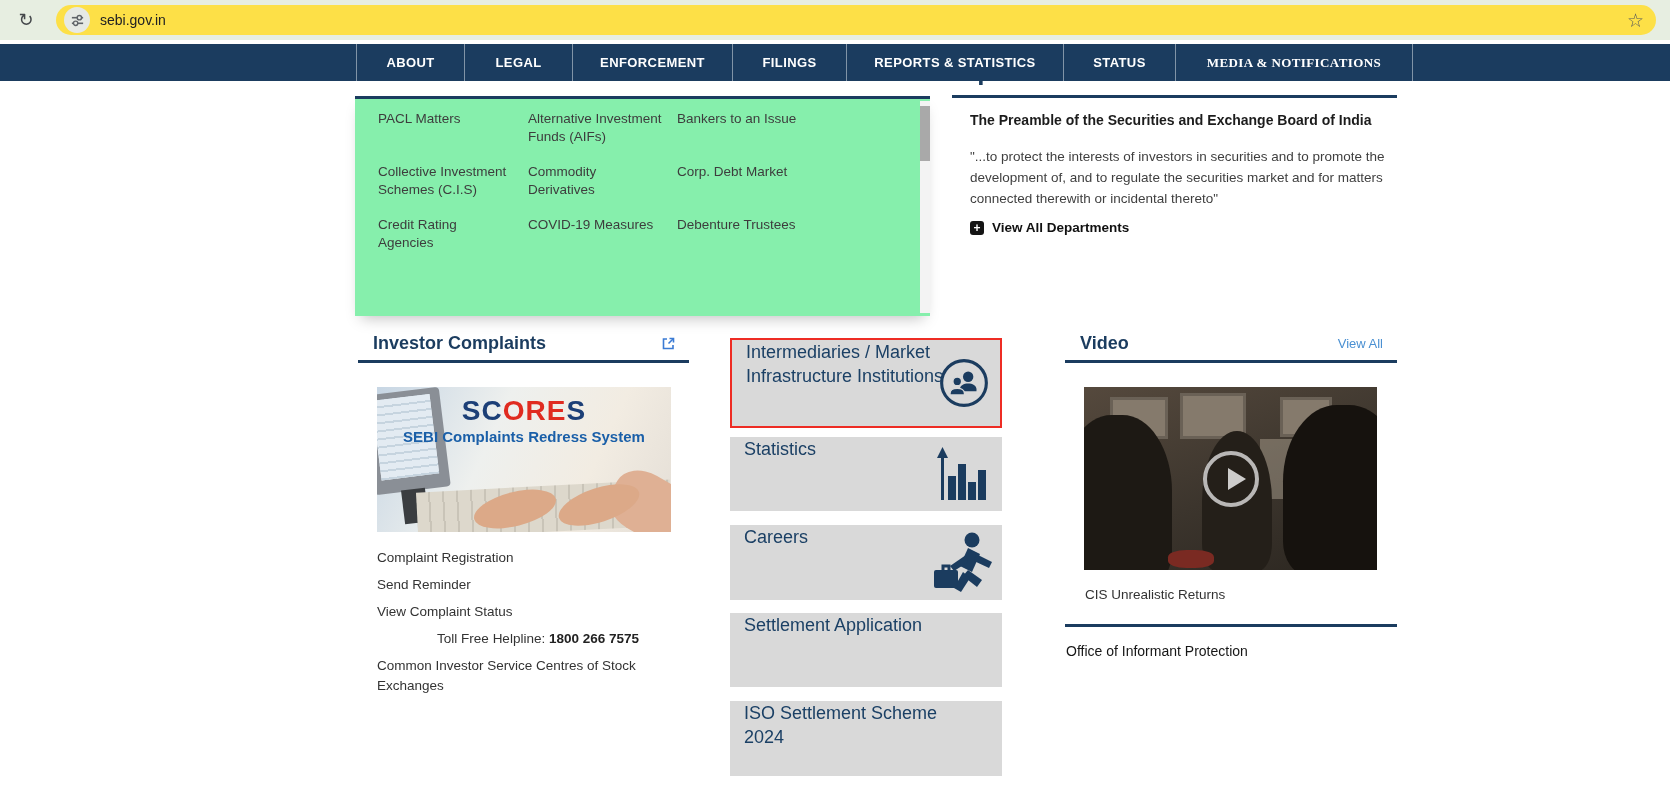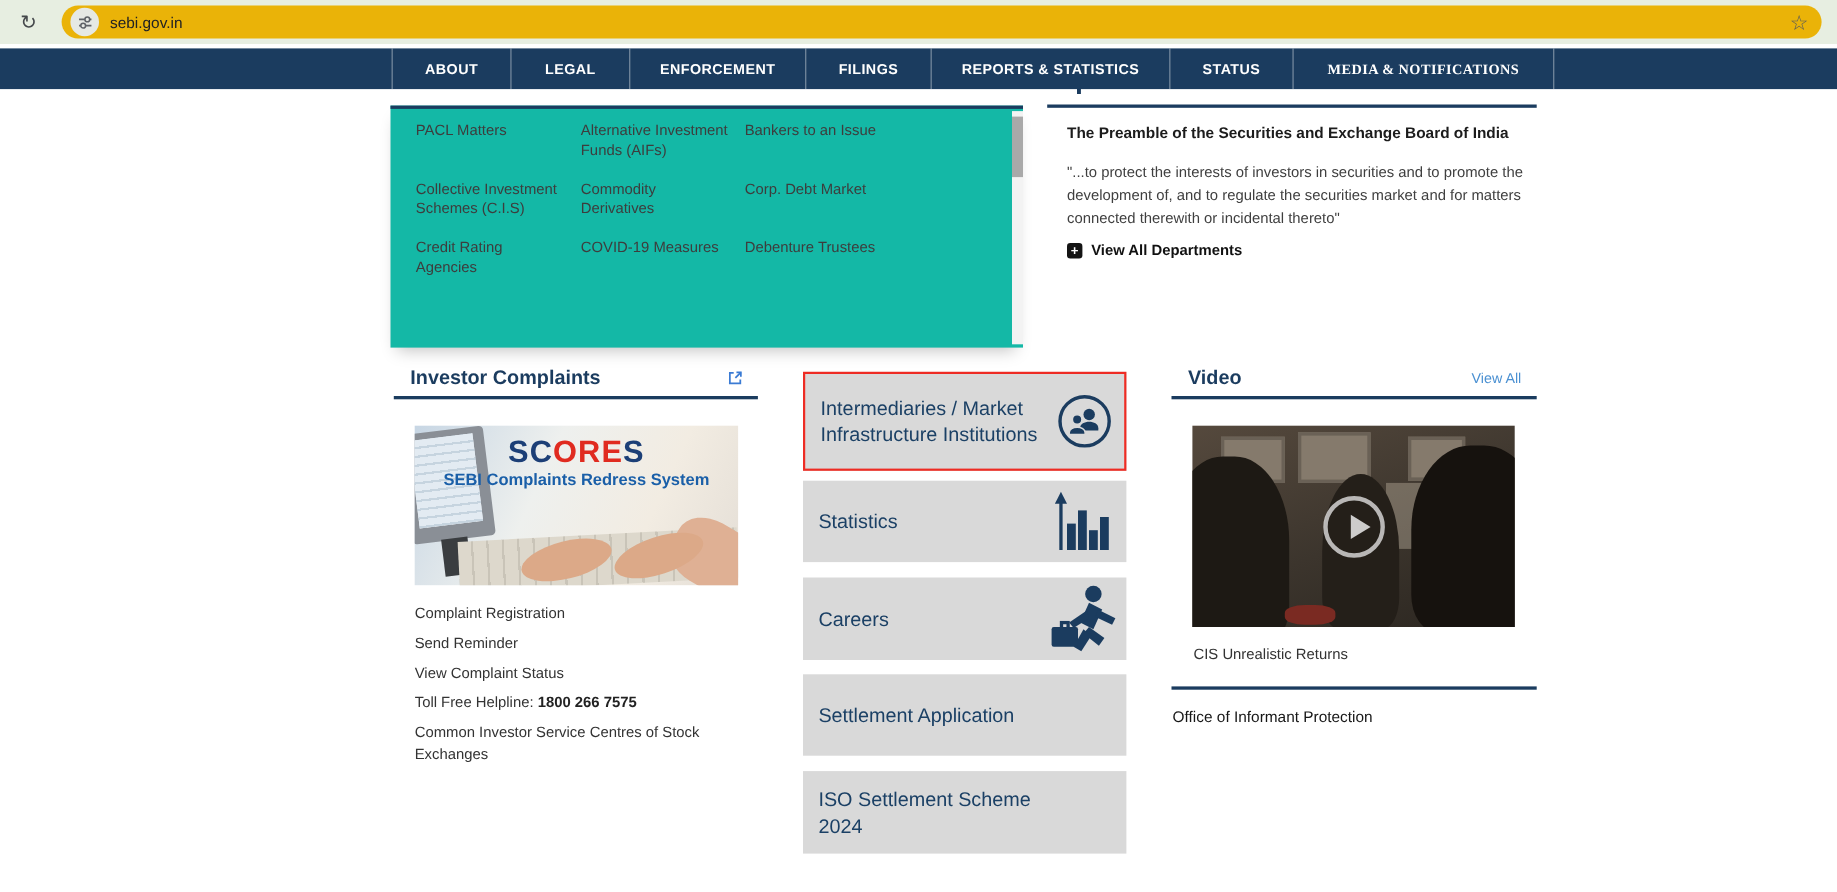--- a/index.html
+++ b/index.html
@@ -3,21 +3,21 @@
 <meta charset="utf-8">
 <style>
   html,body{margin:0;padding:0;background:#fff;}
   .canvas{position:relative;width:1670px;height:811px;background:#ffffff;
     font-family:"Liberation Sans",sans-serif;overflow:hidden;}
 
   
   .chrome{position:absolute;left:0;top:0;width:1670px;height:40px;background:#e7eee1;}
   .reload-btn{position:absolute;left:13px;top:7px;width:26px;height:26px;border-radius:50%;
     font-size:18px;line-height:26px;text-align:center;color:#45484b;cursor:pointer;}
-  .url-pill{position:absolute;left:56px;top:5px;width:1600px;height:30px;background:#eab308;
+  .url-pill{position:absolute;left:56px;top:5px;width:1600px;height:30px;background:#fde047;
     border-radius:15px;display:flex;align-items:center;}
   .site-chip{width:26px;height:26px;border-radius:13px;background:#e6e9e4;margin-left:8px;
     display:flex;align-items:center;justify-content:center;}
   .url-text{margin-left:10px;font-size:14px;color:#202124;}
   .star-btn{position:absolute;right:12px;top:4px;font-size:19px;color:#55585c;}
 
   
   .navbar{position:absolute;left:0;top:44px;width:1670px;height:37px;background:#1b3c5f;z-index:40;padding-left:20px;}
   .nav-items{position:absolute;left:356px;top:0;height:37px;display:flex;}
   .nav-item{box-sizing:border-box;display:flex;align-items:center;justify-content:center;
@@ -36,21 +36,21 @@
   
   .preamble{position:absolute;left:970px;top:112px;width:445px;z-index:5;}
   .preamble-title{font-size:14px;font-weight:bold;color:#1c1c1c;margin:0 0 18px 0;}
   .preamble-quote{font-size:13.5px;color:#3f3f3f;line-height:21px;margin:0 0 11px 0;}
   .view-all-depts{display:flex;align-items:center;gap:8px;cursor:pointer;}
   .plus-icon{width:14px;height:14px;background:#141414;color:#fff;border-radius:3px;
     font-size:12px;line-height:14px;text-align:center;font-weight:bold;}
   .view-all-depts-label{font-size:13.5px;font-weight:bold;color:#111;}
 
   
-  .dropdown-panel{position:absolute;left:355px;top:96px;width:575px;height:217px;background:#14b8a6;
+  .dropdown-panel{position:absolute;left:355px;top:96px;width:575px;height:217px;background:#86efac;
     border-top:3px solid #1b3c5f;box-shadow:0 8px 14px -6px rgba(0,0,0,.25);z-index:30;}
   .links-grid{position:absolute;left:23px;top:11px;display:grid;
     grid-template-columns:150px 149px 160px;row-gap:17px;}
   .dd-link{width:135px;font-size:13.5px;line-height:18px;color:#3d3d3d;cursor:pointer;}
   .scroll-track{position:absolute;right:0;top:2px;width:10px;height:212px;background:#f3f3f3;}
   .scroll-thumb{position:absolute;right:0;top:5px;width:10px;height:55px;background:#a9a9a9;}
 
   
   .section-head{display:flex;align-items:center;justify-content:space-between;height:26px;}
   .section-title{font-size:18px;font-weight:bold;color:#1b3c5f;}
@@ -73,27 +73,27 @@
     transform:rotate(-7deg);z-index:2;}
   .keyboard{position:absolute;left:40px;bottom:0;width:254px;height:46px;transform:rotate(-3deg);
     background:repeating-linear-gradient(90deg,#ddd8cc 0 12px,#c9c4b8 12px 14px);z-index:2;}
   .hand{position:absolute;width:84px;height:34px;border-radius:50%;background:#dca988;z-index:3;}
   .hand-left{left:96px;bottom:6px;transform:rotate(-14deg);}
   .hand-right{left:180px;bottom:10px;transform:rotate(-18deg);}
   .arm{position:absolute;right:-18px;bottom:-4px;width:80px;height:60px;border-radius:40%;
     background:#dfb094;z-index:2;transform:rotate(30deg);}
   .investor-links{list-style:none;margin:16px 0 0 19px;padding:0;width:262px;}
   .investor-links li{font-size:13.5px;color:#333;line-height:20px;margin-bottom:7px;cursor:pointer;}
-  .investor-links li.static{cursor:default;}
+  .investor-links li.static{cursor:default;text-align:right;}
   .helpline-number{font-weight:bold;color:#222;}
 
   
   .buttons-col{position:absolute;left:730px;top:338px;width:298px;}
-  .qbtn{box-sizing:border-box;position:relative;width:294px;background:#d9d9d9;display:flex;
-    align-items:center;padding-left:14px;color:#1b4065;font-size:18px;line-height:24px;cursor:pointer;}
+  .qbtn{box-sizing:border-box;position:relative;width:272px;background:#d9d9d9;display:flex;
+    padding-left:14px;color:#1b4065;font-size:18px;line-height:24px;cursor:pointer;}
   .qbtn .qlabel{max-width:210px;}
   .qbtn-1{height:90px;border:2px solid #ee2c24;margin-bottom:9px;}
   .qbtn-2{height:74px;margin-bottom:14px;}
   .qbtn-3{height:75px;margin-bottom:13px;}
   .qbtn-4{height:74px;margin-bottom:14px;}
   .qbtn-5{height:75px;}
   .qicon{position:absolute;}
   .qicon-people{right:10px;top:17px;}
   .qicon-bars{right:14px;top:9px;}
   .qicon-runner{right:6px;bottom:0;}

